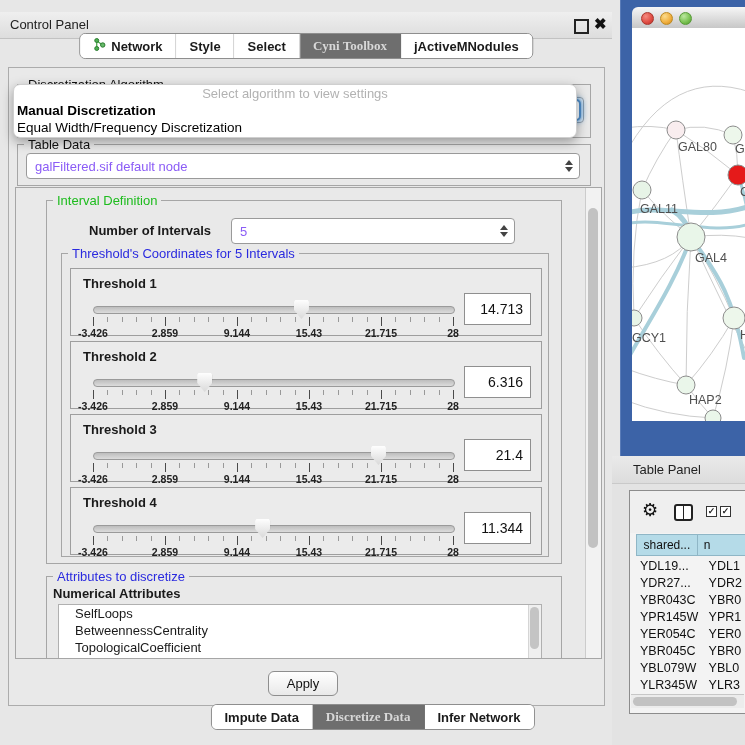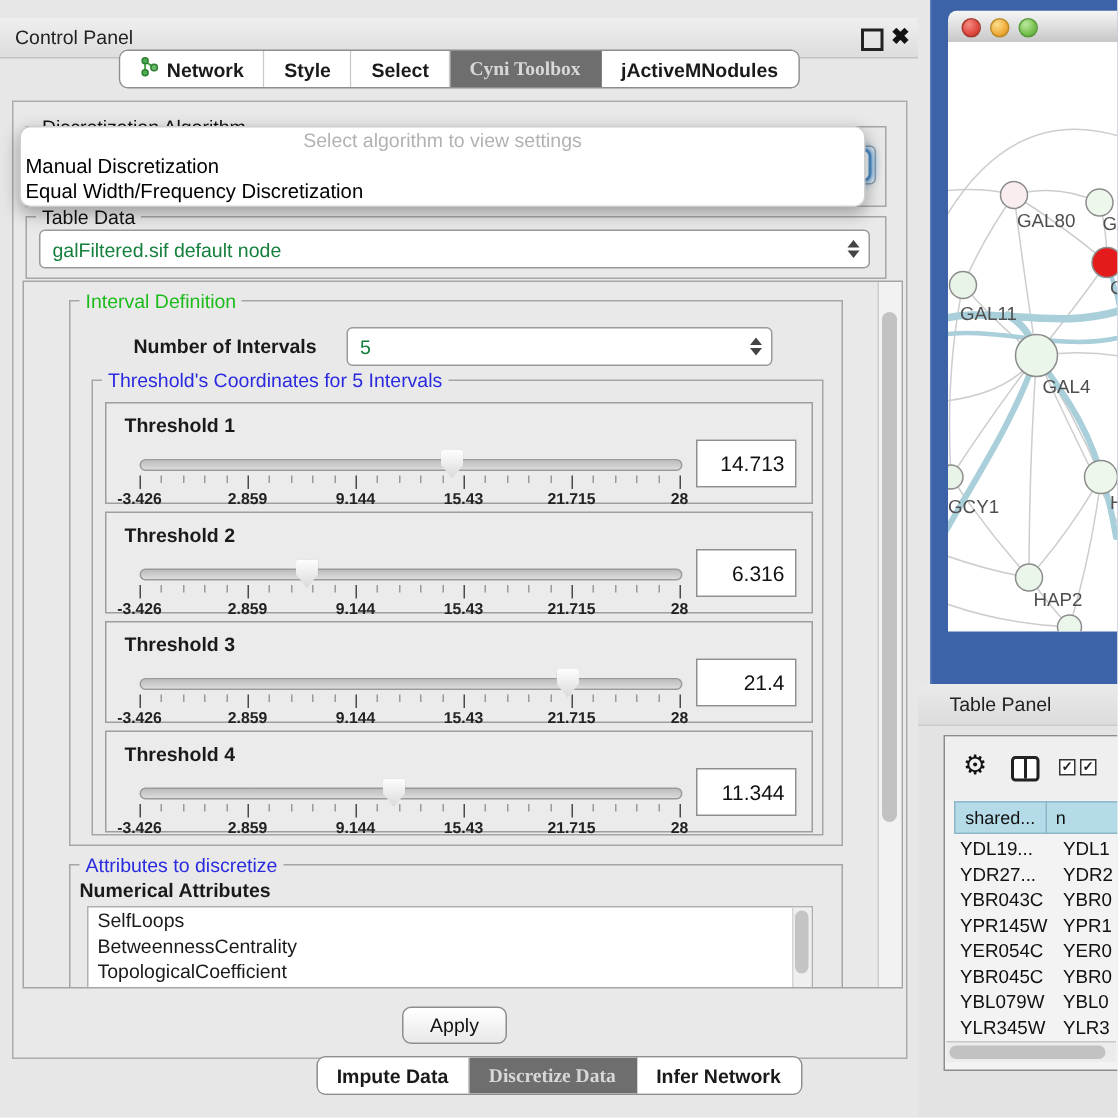--- a/index.html
+++ b/index.html
@@ -24,31 +24,31 @@
 
   
   #content-box{left:8px;top:67px;width:595px;height:637px;border:1px solid #ACACAC;background:#E9E9E9;}
   .group{position:absolute;border:1px solid #A6A6A6;background:transparent;}
   .group-title{position:absolute;top:-8px;left:6px;background:#E9E9E9;padding:0 4px;font-size:13px;}
   .gt-black{color:#111;}
   .gt-green{color:#1DBC1D;}
   .gt-blue{color:#2A2ADF;}
 
   .combo{position:absolute;background:#FFF;border:1px solid #9A9A9A;border-radius:4px;display:flex;align-items:center;}
-  .combo .val{flex:1;padding:0 8px;font-size:13px;color:#15803d;white-space:nowrap;overflow:hidden;}
+  .combo .val{flex:1;padding:0 8px;font-size:13px;color:#8b5cf6;white-space:nowrap;overflow:hidden;}
   .stepper{width:20px;align-self:stretch;display:flex;flex-direction:column;align-items:center;justify-content:center;gap:2px;}
   .arr-up{width:0;height:0;border-left:4px solid transparent;border-right:4px solid transparent;border-bottom:5px solid #444;}
   .arr-dn{width:0;height:0;border-left:4px solid transparent;border-right:4px solid transparent;border-top:5px solid #444;}
   .stepper.focused{border:2px solid #4E8CC8;border-radius:5px;box-shadow:0 0 5px 2px rgba(94,156,211,.85);background:#F4F9FD;width:18px;align-self:center;height:18px;margin-right:2px;}
 
   
   #algo-popup{left:13px;top:84px;width:562px;height:52px;background:#FFF;border:1px solid #CFCFCF;border-radius:7px;box-shadow:0 4px 12px rgba(0,0,0,.35);z-index:30;overflow:hidden;}
   #algo-popup .ph{height:17px;text-align:center;color:#B2B2B2;font-size:13px;line-height:17px;}
   #algo-popup .opt{height:17px;line-height:17px;padding-left:3px;font-size:13.5px;color:#000;}
-  #algo-popup .opt.b{font-weight:normal;}
+  #algo-popup .opt.b{font-weight:bold;}
 
   
   #scrollc{left:14px;top:186px;width:585px;height:470px;border:1px solid #A6A6A6;background:#E9E9E9;overflow:hidden;}
   #vsb{position:absolute;right:0;top:0;width:15px;height:100%;background:#F2F2F2;border-left:1px solid #CCC;}
   #vsb .thumb{position:absolute;left:2px;top:20px;width:10px;height:340px;border-radius:6px;background:#C2C2C2;}
 
   
   .th-box{position:absolute;left:52px;width:470px;height:66px;border:1px solid #9E9E9E;background:#EBEBEB;}
   .th-label{position:absolute;left:12px;top:7px;font-weight:bold;font-size:13px;}
   .slider{position:absolute;left:22px;top:34px;width:362px;height:30px;}
@@ -56,21 +56,21 @@
   .thumb-sl{position:absolute;top:-3px;width:15px;height:19px;background:linear-gradient(#FEFEFE,#D9D9D9);clip-path:polygon(8% 0,92% 0,100% 10%,100% 52%,50% 100%,0 52%,0 10%);filter:drop-shadow(0 0 1px #777);}
   .ticks{position:absolute;left:0;top:14px;width:360px;height:9px;}
   .tick{position:absolute;top:0;width:1px;height:5px;background:#999;}
   .tick.major{height:9px;background:#4A4A4A;}
   .tick-labels{position:absolute;left:0;top:24px;width:360px;height:12px;}
   .tick-labels span{position:absolute;transform:translateX(-50%);font-size:10.5px;font-weight:bold;color:#222;white-space:nowrap;}
   .th-value{position:absolute;right:10px;top:24px;width:58px;height:30px;background:#FFF;border:1px solid #8F8F8F;font-family:inherit;font-size:14px;color:#111;text-align:right;padding:0 7px 0 0;}
 
   
   #attr-list{position:absolute;left:42px;top:416px;width:482px;height:70px;background:#FFF;border:1px solid #B0B0B0;overflow:hidden;}
-  #attr-list .items div{font-size:13px;line-height:17px;padding-left:6px;white-space:nowrap;}
+  #attr-list .items div{font-size:13px;line-height:17px;padding-left:16px;white-space:nowrap;}
   #attr-vsb{position:absolute;right:0;top:0;width:12px;height:100%;background:#EFEFEF;border-left:1px solid #D5D5D5;}
   #attr-vsb .thumb{position:absolute;left:1px;top:2px;width:9px;height:42px;border-radius:5px;background:#C4C4C4;}
 
   #apply-btn{left:267px;top:671px;width:68px;height:23px;background:linear-gradient(#FFFFFF,#E9E9E9);border:1px solid #8E8E8E;border-radius:6px;font-size:13px;color:#111;display:flex;align-items:center;justify-content:center;}
 
   
   #net-win{left:620px;top:0;width:125px;height:456px;background:#3C63A7;border-left:1px solid #5A7CB8;}
   #net-titlebar{left:11px;top:7px;width:114px;height:21px;background:linear-gradient(#F6F6F6,#C7C7C7);border-top-left-radius:6px;border-bottom:1px solid #999;}
   .light{position:absolute;top:5px;width:11px;height:11px;border-radius:50%;}
   #lt-red{left:9px;background:radial-gradient(circle at 35% 30%,#F48B80,#DF4A41 60%,#B03229);border:1px solid #A8352C;}

